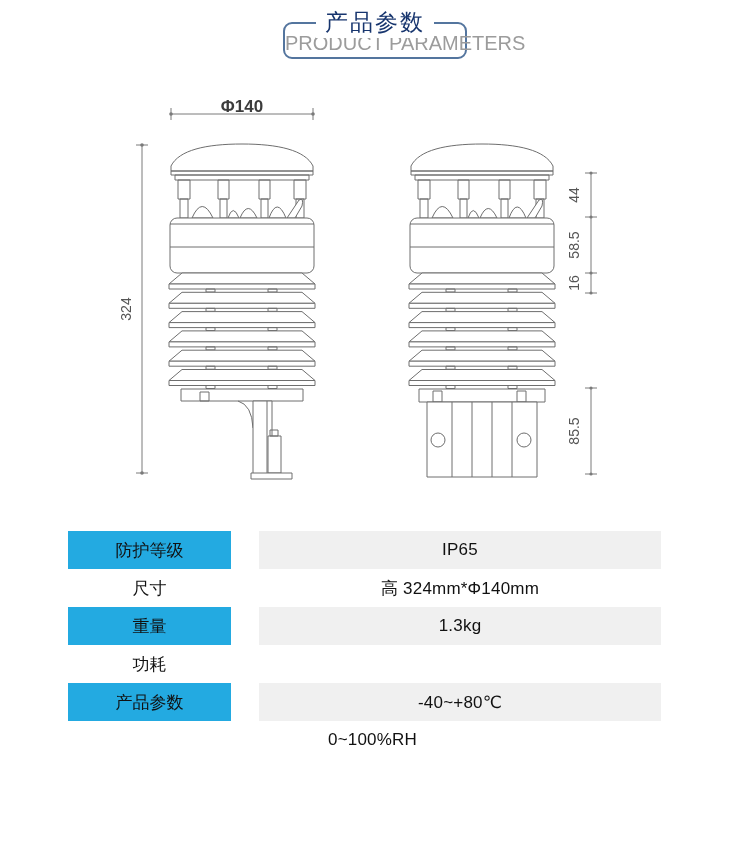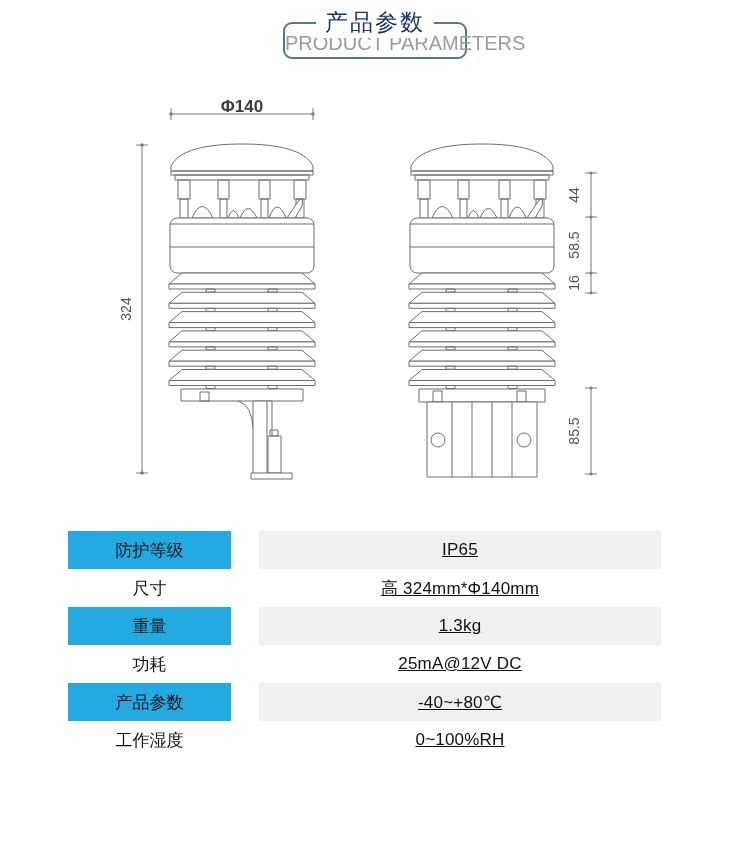--- a/index.html
+++ b/index.html
@@ -36,21 +36,21 @@
   .fw{stroke:#6e6e6e;fill:#ffffff;stroke-width:1;}
   .dim{stroke:#7a7a7a;fill:none;stroke-width:1;}
   .dimdot{fill:#7a7a7a;stroke:none;}
   .dimtxt{fill:#555555;font-size:14px;font-family:"Liberation Sans","DejaVu Sans",sans-serif;}
   .dimtxt-big{fill:#3c3c3c;font-size:17px;font-weight:600;font-family:"Liberation Sans","DejaVu Sans",sans-serif;}
   
   .spec-table{position:absolute;top:531px;left:68px;width:593px;}
   .spec-row{display:flex;height:38px;gap:12px;}
   .cell{display:flex;align-items:center;justify-content:center;font-size:17px;color:#111;}
   .cell.label{width:163px;}
-  .cell.value{flex:1;margin-left:16px;letter-spacing:0.2px;text-decoration:underline;}
+  .cell.value{flex:1;margin-left:16px;letter-spacing:0.2px;}
   .spec-row.hl .label{background:var(--accent);}
   .spec-row.hl .value{background:var(--row-gray);}
 </style>
 </head>
 <body>
 
 <div class="badge">
   <div class="badge-cn">产品参数</div>
   <div class="badge-en">PRODUCT PARAMETERS</div>
 </div>
@@ -185,23 +185,21 @@
     <div class="spec-row">
       <div class="cell label">尺寸</div>
       <div class="cell value">高 324mm*Φ140mm</div>
     </div>
     <div class="spec-row hl">
       <div class="cell label">重量</div>
       <div class="cell value">1.3kg</div>
     </div>
     <div class="spec-row">
       <div class="cell label">功耗</div>
-      <div class="cell value">25mA@12V DC</div>
     </div>
     <div class="spec-row hl">
       <div class="cell label">产品参数</div>
       <div class="cell value">-40~+80℃</div>
     </div>
     <div class="spec-row">
-      <div class="cell label">工作湿度</div>
       <div class="cell value">0~100%RH</div>
     </div>
   </div>
 
 </body></html>

